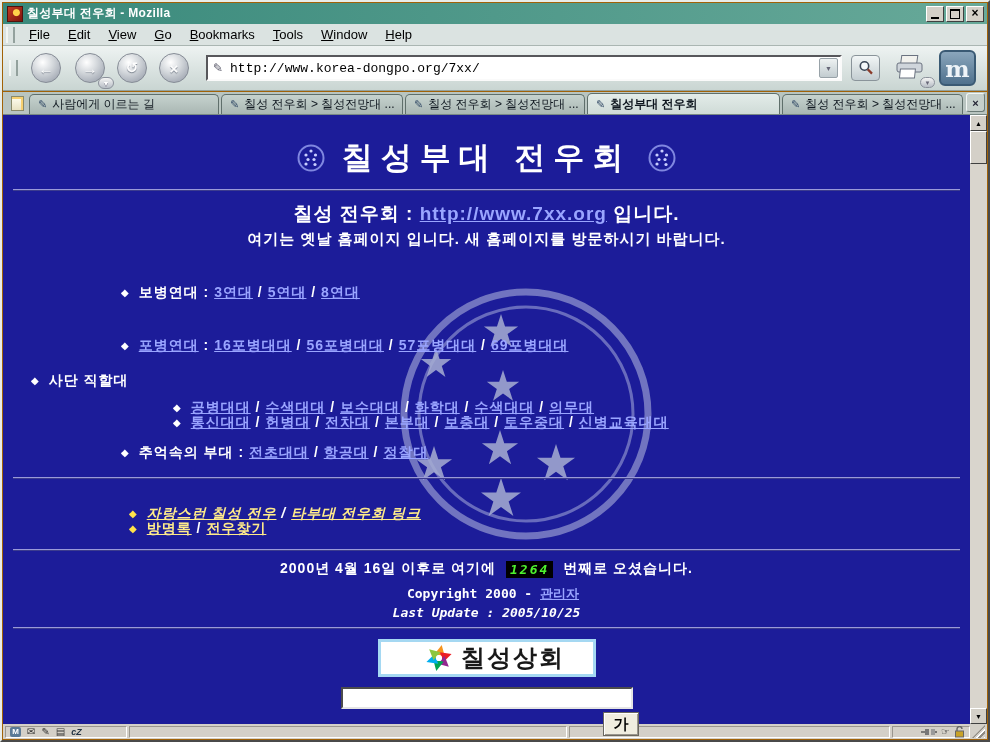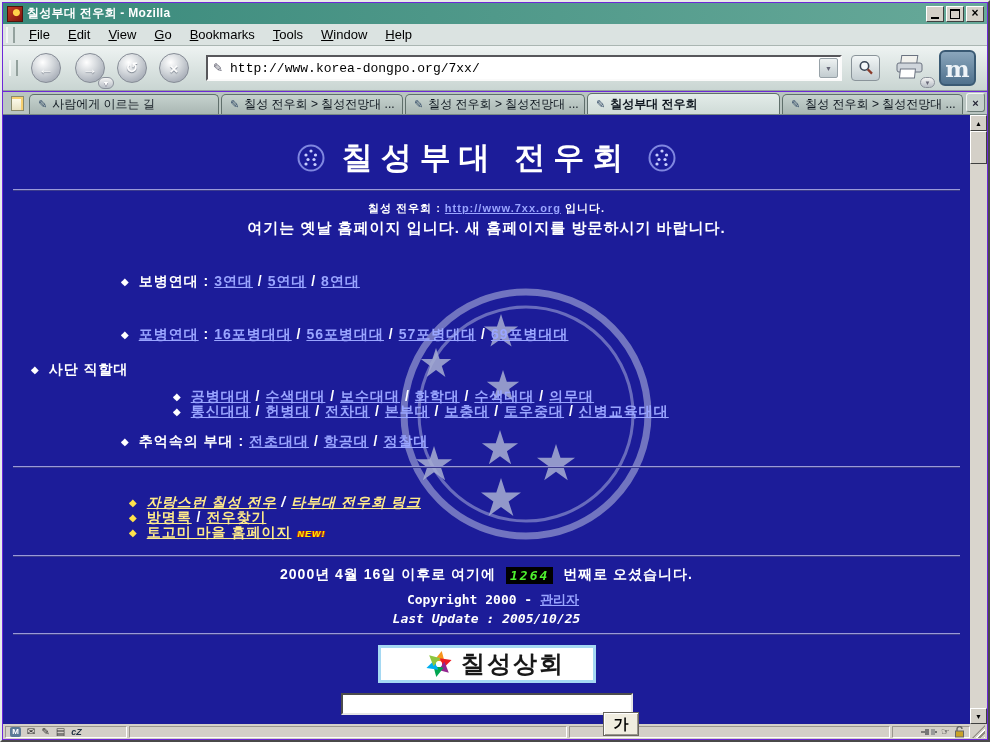--- a/index.html
+++ b/index.html
@@ -1,18 +1,18 @@
 <!DOCTYPE html>
 <html><head>
 <meta charset="utf-8">
 <style>
   html,body{margin:0;padding:0;}
   body{width:990px;height:742px;position:relative;background:#d4d0c8;
        font-family:"Liberation Sans","DejaVu Sans",sans-serif;overflow:hidden;}
-  .window{position:absolute;inset:0;background:#6d28d9;
+  .window{position:absolute;inset:0;background:#a16207;
           border:2px solid;border-color:#e9ede9 #4a4a4a #4a4a4a #e9ede9;box-sizing:border-box;}
 
   
   .titlebar{position:absolute;left:1px;top:1px;right:1px;height:21px;
             background:linear-gradient(90deg,#39897b,#67a999);
             display:flex;align-items:center;padding:0 3px;box-sizing:border-box;}
   .app-icon{width:14px;height:14px;margin:0 4px 0 1px;border:1px solid #50120c;
             background:radial-gradient(circle at 60% 40%,#ffd24a 0 3px,transparent 4px),linear-gradient(135deg,#c23b22,#7d140d);}
   .title-text{color:#fff;font-size:12px;font-weight:bold;letter-spacing:.3px;flex:1;
               white-space:nowrap;overflow:hidden;}
@@ -81,21 +81,21 @@
   
   .content{position:absolute;left:1px;right:1px;top:113px;bottom:16px;background:#1c1c99;}
   .page{position:relative;height:100%;margin-right:17px;background:#1c1c99;color:#fff;overflow:hidden;}
   .watermark{position:absolute;left:0;top:0;z-index:0;pointer-events:none;}
   .page > .layer{position:relative;z-index:1;}
   .center{text-align:center;}
   .title-row{padding-top:22px;display:flex;align-items:center;justify-content:center;gap:16px;}
   .page-title{font-size:31px;font-weight:bold;letter-spacing:8px;}
   .hrline{height:0;border-top:1px solid #9a9ad8;border-bottom:1px solid #3c3c8e;margin:0 10px;}
   .hr1{margin-top:10px;}
-  .intro{margin-top:10px;font-size:11px;font-weight:bold;letter-spacing:1px;}
+  .intro{margin-top:10px;font-size:19px;font-weight:bold;letter-spacing:1px;}
   .intro2{margin-top:3px;font-size:15px;font-weight:bold;letter-spacing:1px;}
   a{color:#9aa5ff;text-decoration:underline;font-weight:bold;cursor:pointer;}
   .srow{margin-left:118px;font-size:14px;font-weight:bold;letter-spacing:1px;line-height:15px;}
   .subrow{margin-left:170px;font-size:14px;font-weight:bold;letter-spacing:1px;line-height:15px;}
   .bullet{font-size:10px;margin-right:9px;vertical-align:1px;color:#fff;}
   .s1{margin-top:36px;}.s2{margin-top:38px;}.s3{margin-top:20px;margin-left:28px;}
   .sub1{margin-top:12px;}.sub2{margin-top:0;}
   .s4{margin-top:15px;}
   .hr2{margin-top:17px;}
   .brow{margin-left:126px;font-size:14px;font-weight:bold;letter-spacing:1px;line-height:15px;}
@@ -338,23 +338,20 @@
         </div>
 
         <div class="hrline hr2"></div>
 
         <div class="brow b1">
           <span class="bullet">◆</span><span class="links"><a>자랑스런 칠성 전우</a><span class="sep"> / </span><a>타부대 전우회 링크</a></span>
         </div>
         <div class="brow">
           <span class="bullet">◆</span><span class="links"><a>방명록</a><span class="sep"> / </span><a>전우찾기</a></span>
         </div>
-        <div class="brow">
-          <span class="bullet">◆</span><span class="links"><a>토고미 마을 홈페이지</a></span><span class="new-badge">NEW!</span>
-        </div>
 
         <div class="hrline hr3"></div>
 
         <div class="counter-row center">
           <span>2000년 4월 16일 이후로 여기에</span>
           <span class="lcd">1264</span>
           <span>번째로 오셨습니다.</span>
         </div>
         <div class="copyright center">
           <span>Copyright 2000 - </span><a>관리자</a>

